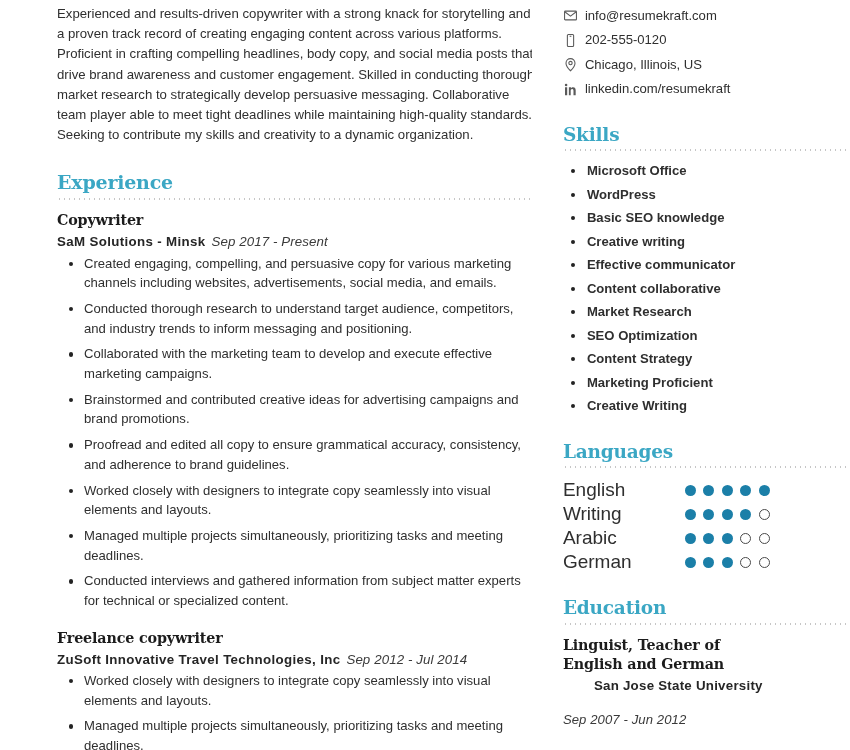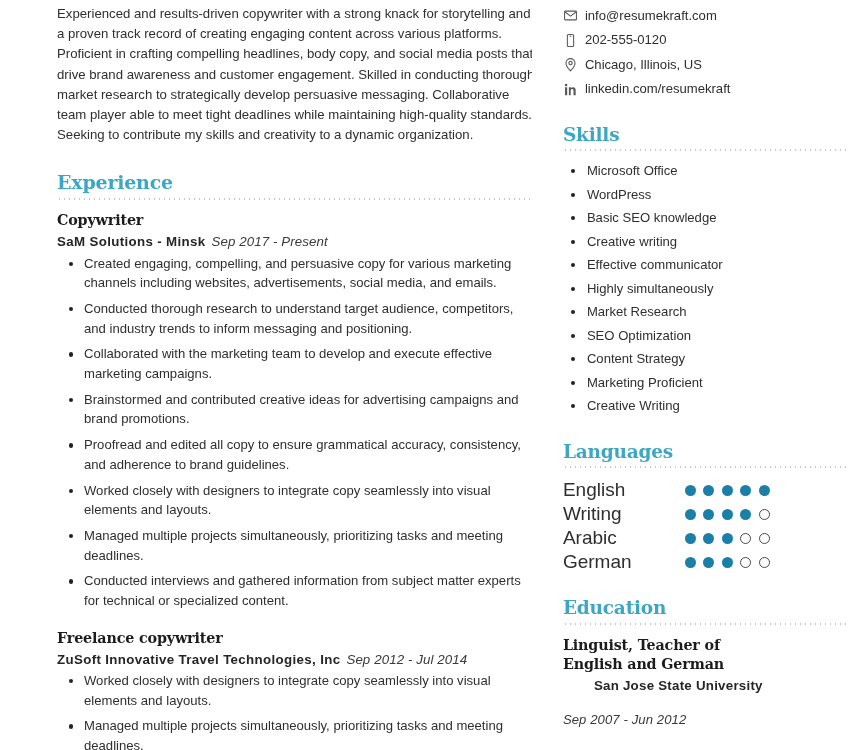--- a/index.html
+++ b/index.html
@@ -162,20 +162,21 @@
   .side-section .dot-rule { margin-top: 5px; }
 
   .skill-list { list-style: none; margin-top: 8px; }
 
   .skill-list li {
     position: relative;
     padding-left: 24px;
     font-size: 13.1px;
     line-height: 23.5px;
     color: #2f2f2f;
+    font-weight: bold;
   }
 
   .skill-list li::before {
     content: "";
     position: absolute;
     left: 8px;
     top: 9.6px;
     width: 4.4px;
     height: 4.4px;
     border-radius: 50%;
@@ -323,21 +324,21 @@
 
     <div class="side-section">
       <div class="sec-head small">Skills</div>
       <div class="dot-rule"></div>
       <ul class="skill-list" id="skills-container">
           <li>Microsoft Office</li>
           <li>WordPress</li>
           <li>Basic SEO knowledge</li>
           <li>Creative writing</li>
           <li>Effective communicator</li>
-          <li>Highly simultaneously</li>
+          <li>Content collaborative</li>
           <li>Market Research</li>
           <li>SEO Optimization</li>
           <li>Content Strategy</li>
           <li>Marketing Proficient</li>
           <li>Creative Writing</li>
         </ul>
     </div>
 
     <div class="side-section">
       <div class="sec-head small">Languages</div>

